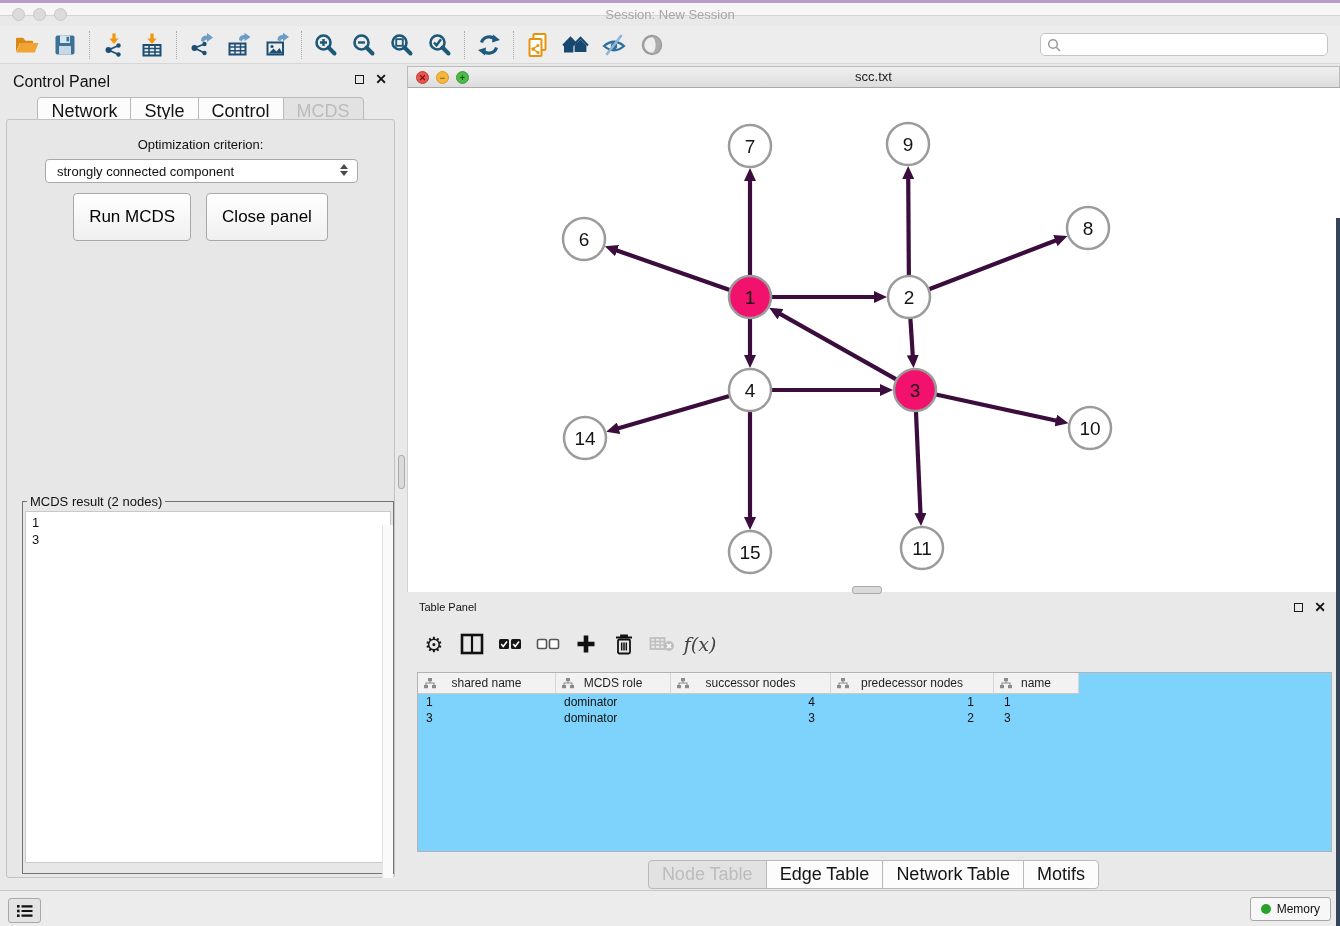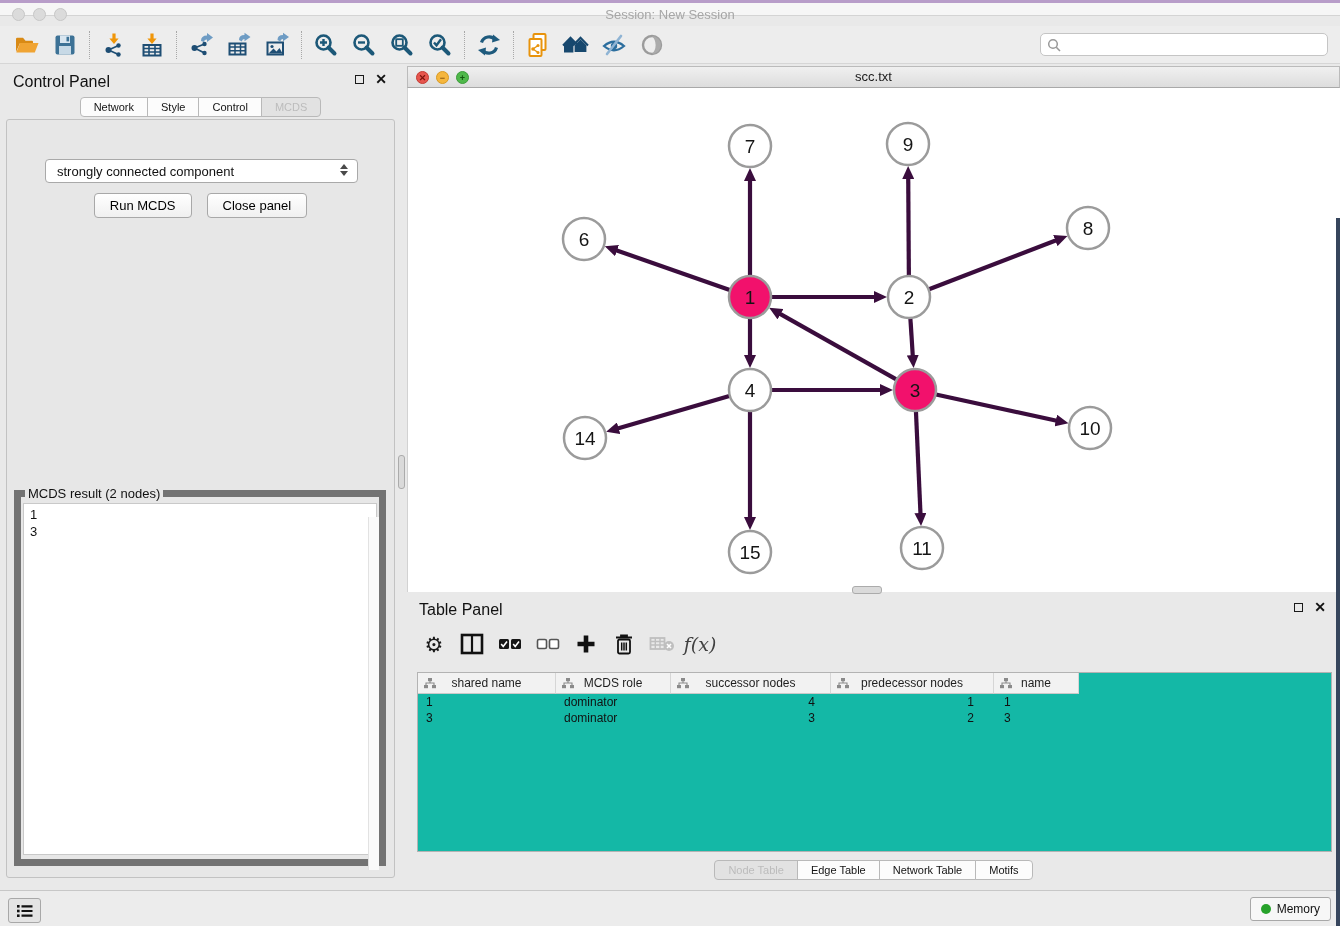--- a/index.html
+++ b/index.html
@@ -24,36 +24,36 @@
 
   
   .panel-head-controls{position:absolute;display:flex;gap:11px;align-items:center}
   .float-btn{width:9px;height:9px;border:1.5px solid #1A1A1A;box-sizing:border-box;display:inline-block}
   .close-btn{font-size:14px;font-weight:bold;color:#111;line-height:10px}
 
   
   .control-panel{position:absolute;left:0;top:66px;width:401px;height:824px}
   .cp-title{position:absolute;left:13px;top:7px;font-size:16px}
   .cp-tabs{position:absolute;left:0;top:31px;width:100%;display:flex;justify-content:center}
-  .tab{font-size:11px;padding:3px 13px;background:#FCFCFC;border:1px solid #B9B9B9;margin-left:-1px;color:#141414;white-space:nowrap}
+  .tab{font-size:18px;padding:3px 13px;background:#FCFCFC;border:1px solid #B9B9B9;margin-left:-1px;color:#141414;white-space:nowrap}
   .tab:first-child{border-radius:4px 0 0 4px;margin-left:0}
   .tab:last-child{border-radius:0 4px 4px 0}
   .tab.active{background:#E2E2E2;color:#BCBCBC}
   .cp-body{position:absolute;left:6px;top:53px;width:389px;height:759px;background:#E7E7E7;
            border:1px solid #C2C2C2;border-radius:3px;box-sizing:border-box}
   .opt-label{position:absolute;left:0;width:100%;top:17px;text-align:center;font-size:13px}
   .dropdown{position:absolute;left:38px;top:39px;width:313px;height:24px;background:#FFF;border:1px solid #A9A9A9;
             border-radius:4px;display:flex;align-items:center;padding-left:11px;font-size:13px;box-sizing:border-box}
   .dd-chev{position:absolute;right:9px;top:4px;display:flex;flex-direction:column;align-items:center}
   .chev-up{width:0;height:0;border-left:4px solid transparent;border-right:4px solid transparent;border-bottom:5px solid #4A4A4A;margin-bottom:2px}
   .chev-down{width:0;height:0;border-left:4px solid transparent;border-right:4px solid transparent;border-top:5px solid #4A4A4A}
   .cp-buttons{position:absolute;left:0;top:73px;width:100%;display:flex;justify-content:center;gap:15px}
-  .btn{font-size:13px;padding:4px 15px;background:linear-gradient(#FFFFFF,#F0F0F0);border:1px solid #A8A8A8;border-radius:4px}
-  fieldset.mcds{position:absolute;left:7px;top:366px;width:372px;height:380px;margin:0;padding:2px;
-                border:7px solid #737373;box-sizing:border-box;background:#E7E7E7}
+  .btn{font-size:17px;padding:13px 15px;background:linear-gradient(#FFFFFF,#F0F0F0);border:1px solid #A8A8A8;border-radius:4px}
+  fieldset.mcds{position:absolute;left:7px;top:366px;width:372px;height:380px;margin:8px;padding:2px;
+                border:1px solid #737373;box-sizing:border-box;background:#E7E7E7}
   fieldset.mcds legend{font-size:13px;padding:0 3px;margin-left:2px}
   .result-text{position:relative;background:#FFF;border:1px solid #C9C9C9;height:352px;box-sizing:border-box;
                font-size:13px;line-height:17px;padding:2px 6px;white-space:pre;overflow:hidden}
   .result-scroll{position:absolute;right:0;top:0;width:11px;height:100%;background:#FAFAFA;border-left:1px solid #E2E2E2;box-sizing:border-box}
 
   
   .network-window{position:absolute;left:407px;top:66px;width:933px;height:526px}
   .nw-titlebar{position:absolute;left:0;top:0;width:100%;height:22px;background:linear-gradient(#F0F0F0,#DDDDDD);
                border:1px solid #BBBBBB;border-bottom-color:#A9A9A9;box-sizing:border-box}
   .nw-title{text-align:center;font-size:13px;line-height:20px;color:#1A1A1A}
@@ -62,26 +62,26 @@
   .tl.red{background:#E6564E;border:1px solid #C43B33;color:#7C120C}
   .tl.yellow{background:#F5B63D;border:1px solid #D99A22;color:#8C5810}
   .tl.green{background:#4FB84A;border:1px solid #3B9C39;color:#14590F}
   .nw-canvas{position:absolute;left:0;top:22px;width:933px;height:504px;background:#FFF;
              border-left:1px solid #D2D2D2;box-sizing:border-box}
   .grip-v{position:absolute;left:398px;top:455px;width:7px;height:34px;background:#DADADA;border:1px solid #ABABAB;border-radius:3px;box-sizing:border-box}
   .grip-h{position:absolute;left:852px;top:586px;width:30px;height:8px;background:#DADADA;border:1px solid #ABABAB;border-radius:3px;box-sizing:border-box}
 
   
   .table-panel{position:absolute;left:407px;top:596px;width:933px;height:294px}
-  .tp-title{position:absolute;left:12px;top:5px;font-size:16px}
+  .tp-title{position:absolute;left:12px;top:5px;font-size:11px}
   .tp-toolbar{position:absolute;left:12px;top:28px;height:40px;display:flex;align-items:center;gap:8px}
   .tp-btn{width:30px;height:30px;display:flex;align-items:center;justify-content:center}
   .gear-glyph{font-size:21px;line-height:21px;color:#1A1A1A}
   .fx-label{font-family:"DejaVu Serif",serif;font-style:italic;font-size:19px;color:#404040}
-  .table-container{position:absolute;left:10px;top:76px;width:915px;height:180px;background:#14b8a6;border:1px solid #B3B3B3;box-sizing:border-box}
+  .table-container{position:absolute;left:10px;top:76px;width:915px;height:180px;background:#7dd3fc;border:1px solid #B3B3B3;box-sizing:border-box}
   .thead{display:flex;height:21px}
   .th{box-sizing:border-box;background:#F2F2F2;border-right:1px solid #D6D6D6;border-bottom:1px solid #C9C9C9;
       display:flex;align-items:center;justify-content:center;font-size:12px;color:#1E1E1E;position:relative}
   .th svg{position:absolute;left:6px;top:5px}
   .trow{display:flex;height:16px;align-items:center;font-size:12px}
   .td{box-sizing:border-box;padding:0 8px;overflow:hidden;white-space:nowrap}
   .c0{width:138px}.c1{width:115px}.c2{width:160px}.c3{width:163px}.c4{width:85px}
   .td.c2,.td.c3{text-align:right}
   .td.c2{padding-right:16px}.td.c3{padding-right:20px}.td.c4{padding-left:10px}
   .tp-tabs{position:absolute;left:0;top:264px;width:100%;display:flex;justify-content:center}
@@ -249,20 +249,21 @@
     <span class="float-btn"></span>
     <span class="close-btn">✕</span>
   </div>
   <div class="cp-tabs" id="cp-tabs">
       <span class="tab">Network</span>
       <span class="tab">Style</span>
       <span class="tab">Control</span>
       <span class="tab active">MCDS</span>
     </div>
   <div class="cp-body">
+    <div class="opt-label">Optimization criterion:</div>
     <div class="dropdown">
       <span>strongly connected component</span>
       <span class="dd-chev">
         <span class="chev-up"></span>
           <span class="chev-down"></span>
       </span>
     </div>
     <div class="cp-buttons">
       <button class="btn">Run MCDS</button>
       <button class="btn">Close panel</button>

